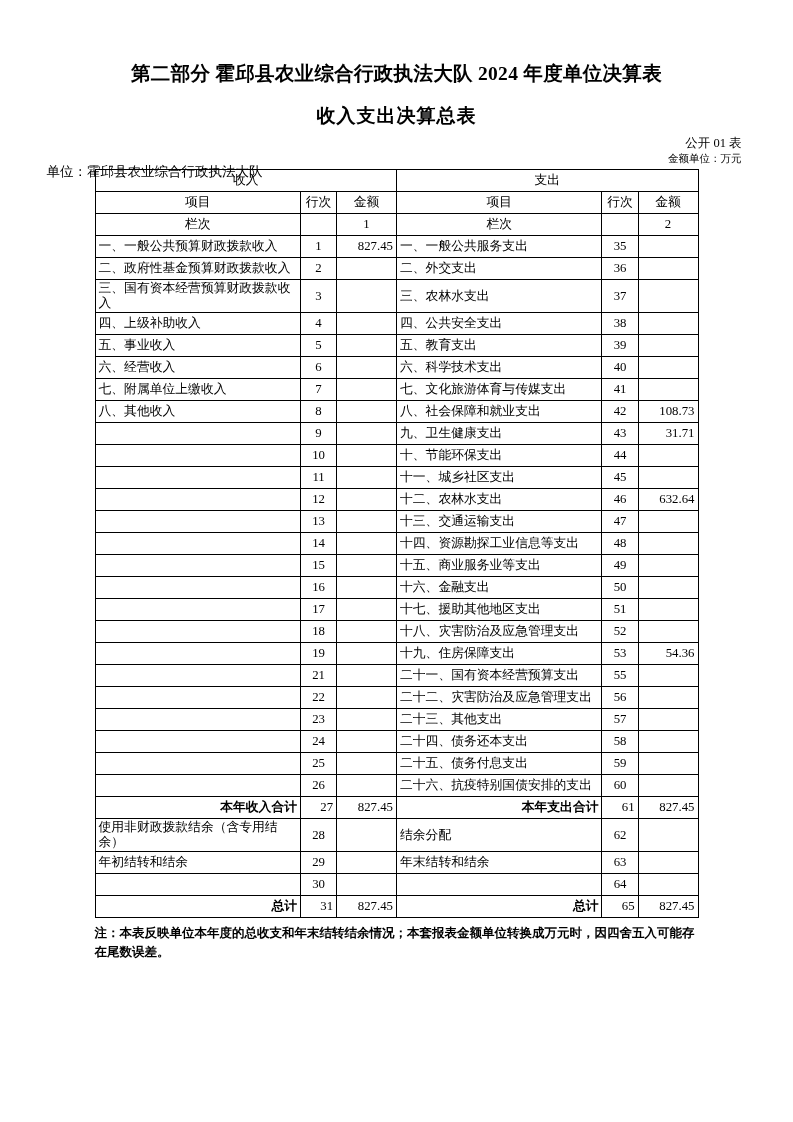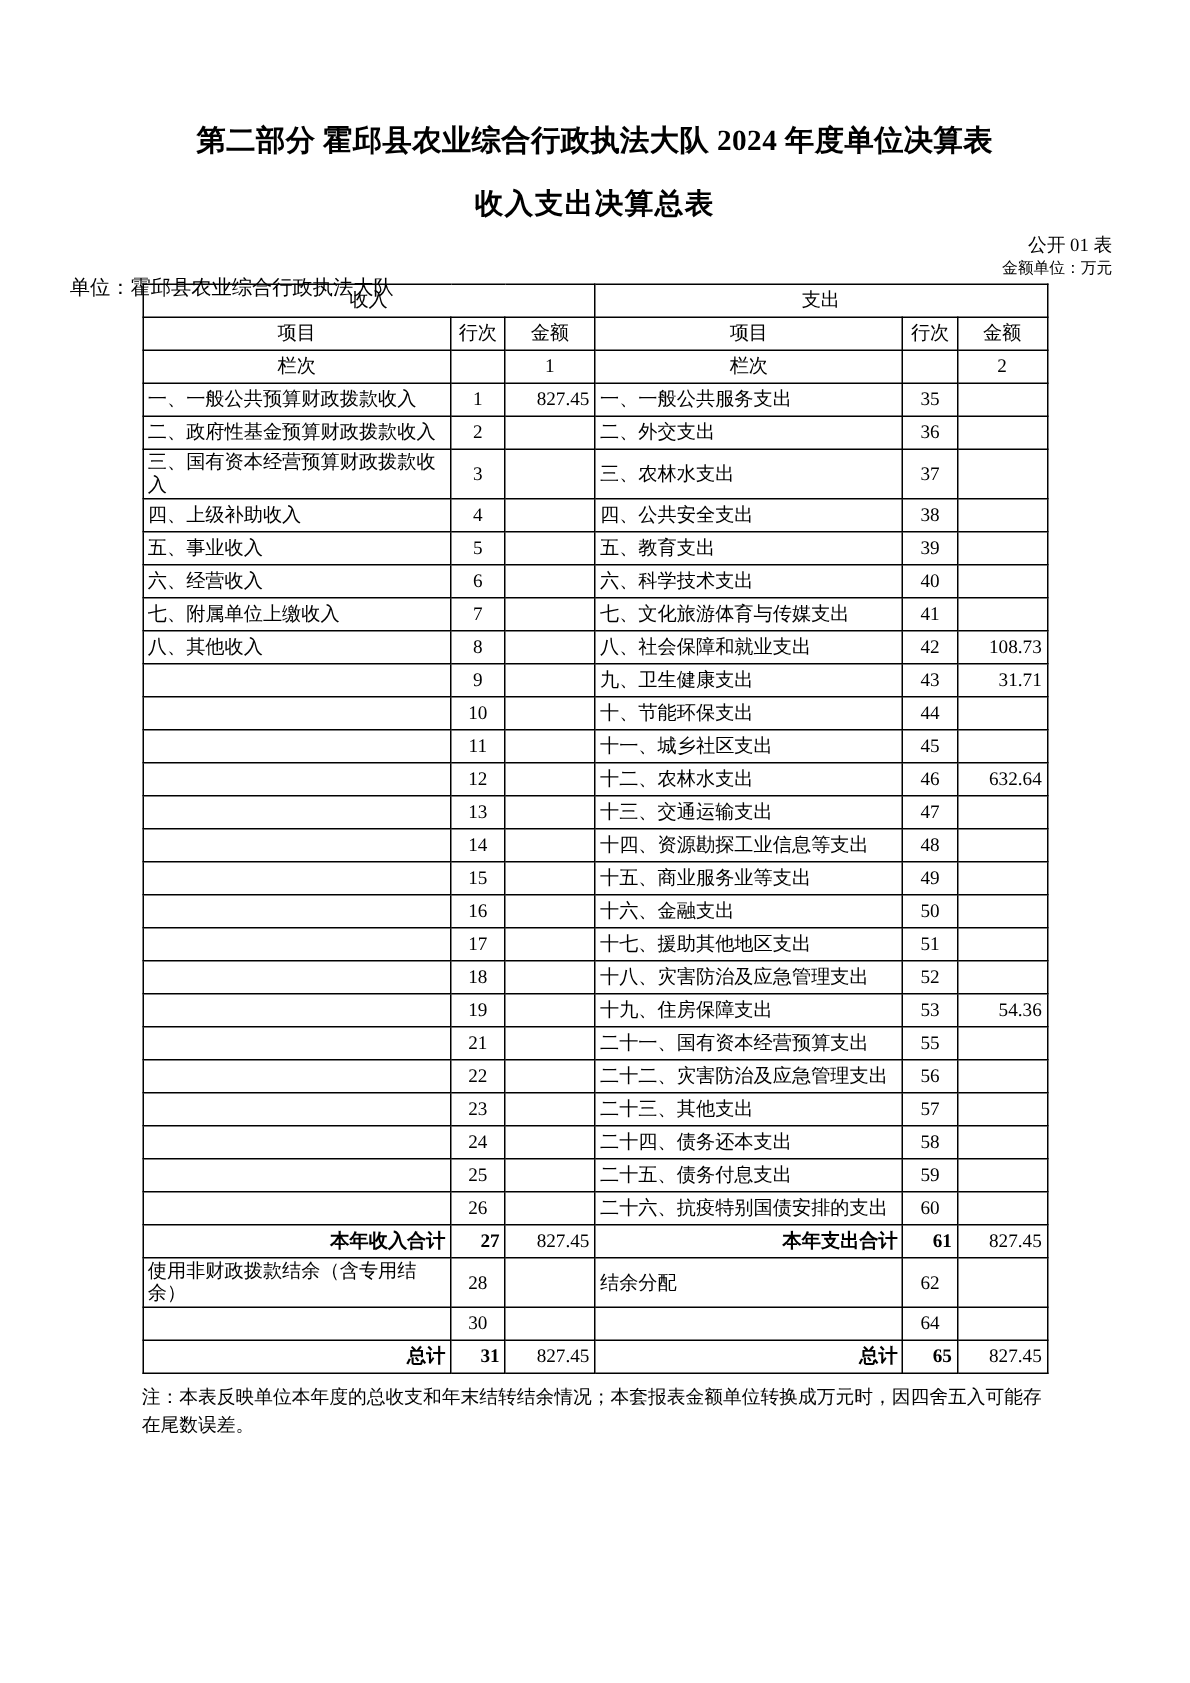--- a/index.html
+++ b/index.html
@@ -17,21 +17,21 @@
   .page {
     position: relative;
     width: 793px;
     height: 1122px;
     box-sizing: border-box;
   }
   .title-main {
     text-align: center;
     font-weight: bold;
     font-size: 19.5px;
-    margin-top: 80px;
+    margin-top: 60px;
     letter-spacing: 0.3px;
   }
   .title-sub {
     text-align: center;
     font-weight: bold;
     font-size: 19px;
     margin-top: 16px;
     letter-spacing: 1px;
   }
   .meta-row {
@@ -84,30 +84,30 @@
     font-size: 13.5px;
     height: 26px;
   }
   .hdr-cell {
     text-align: center;
     font-size: 13.5px;
     height: 26px;
   }
   .row-total td { font-weight: bold; text-align: right; }
   .row-total td.c-amt, .row-total td.c-amt2 { text-align: right; font-weight: normal;}
-  .row-total td.c-line, .row-total td.c-line2 { font-weight: bold; }
+  .row-total td.c-line, .row-total td.c-line2 { font-weight: normal; }
   .tall td { height: 36px; }
   .note {
     width: 604px;
     margin: 6px auto 0 auto;
     font-size: 12.5px;
     line-height: 1.45;
     text-indent: 0;
   }
-  .note p { margin: 0; }
+  .note p { margin: 0; font-weight: bold; }
   .center { text-align: center; }
 </style>
 </head>
 <body>
 
 <div class="page">
 
   <div class="title-main">第二部分 霍邱县农业综合行政执法大队 2024 年度单位决算表</div>
   <div class="title-sub">收入支出决算总表</div>
 
@@ -357,20 +357,28 @@
         </tr>
         <tr class="tall">
           <td class="c-item">使用非财政拨款结余（含专用结余）</td>
           <td class="c-line">28</td>
           <td class="c-amt"></td>
           <td class="c-item2">结余分配</td>
           <td class="c-line2">62</td>
           <td class="c-amt2"></td>
         </tr>
         <tr>
+          <td class="c-item">年初结转和结余</td>
+          <td class="c-line">29</td>
+          <td class="c-amt"></td>
+          <td class="c-item2">年末结转和结余</td>
+          <td class="c-line2">63</td>
+          <td class="c-amt2"></td>
+        </tr>
+        <tr>
           <td class="c-item"></td>
           <td class="c-line">30</td>
           <td class="c-amt"></td>
           <td class="c-item2"></td>
           <td class="c-line2">64</td>
           <td class="c-amt2"></td>
         </tr>
         <tr class=" row-total">
           <td class="c-item">总计</td>
           <td class="c-line">31</td>

